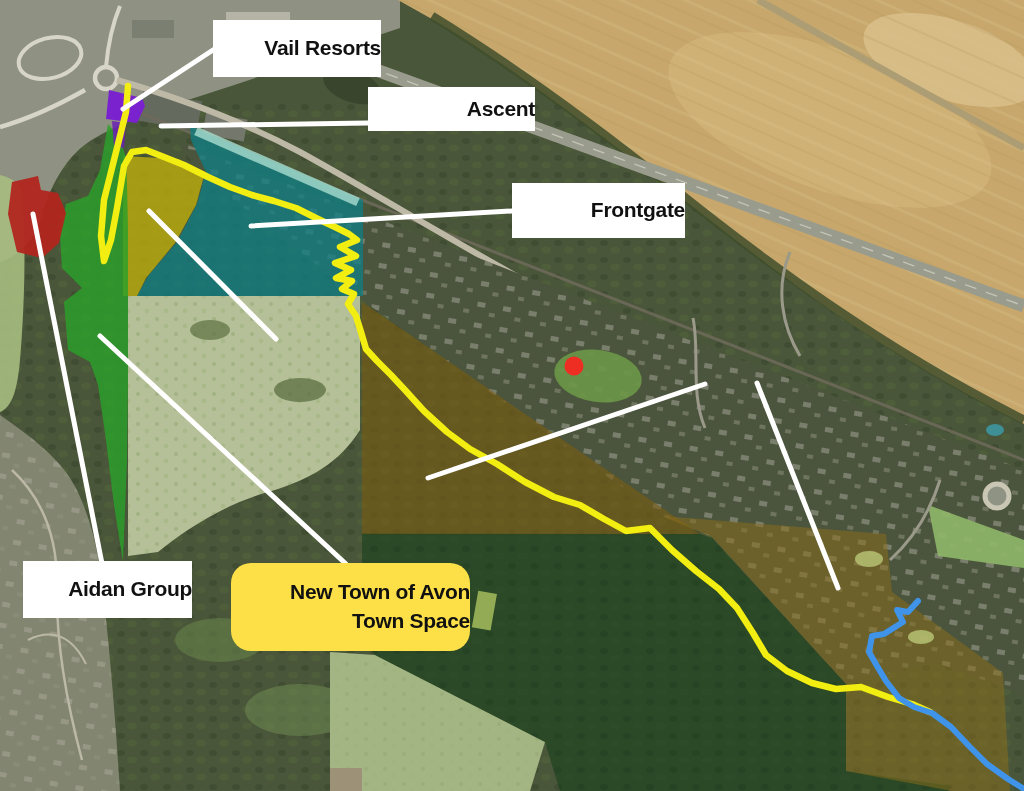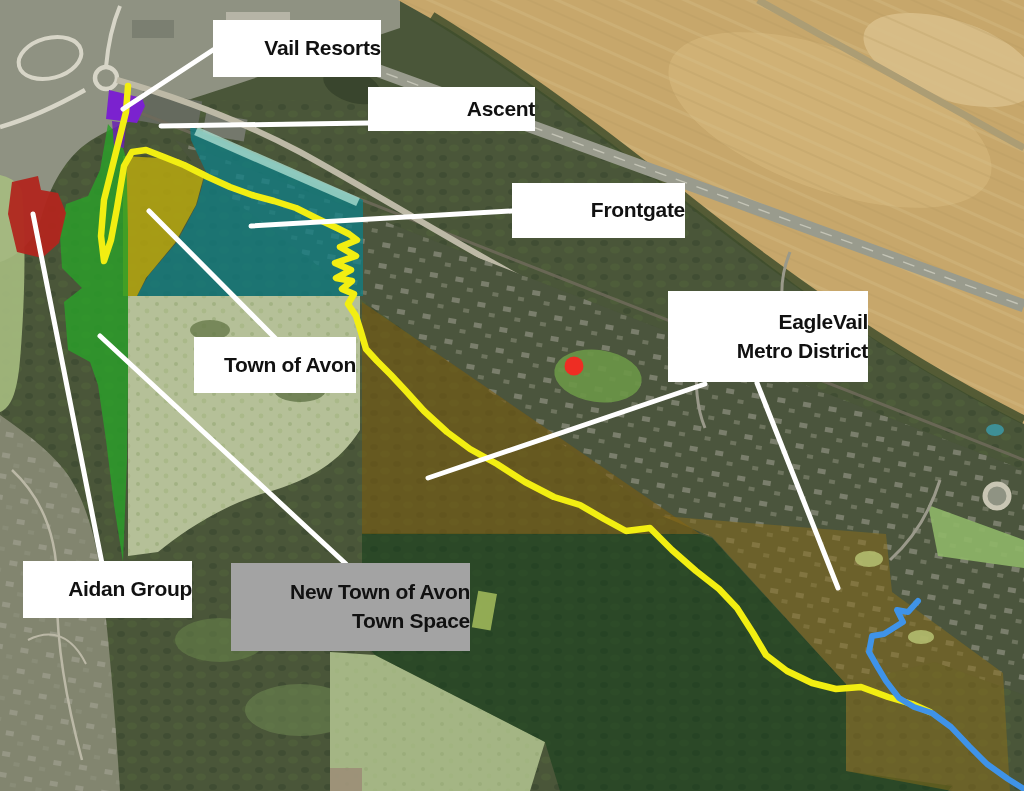--- a/index.html
+++ b/index.html
@@ -132,28 +132,21 @@
 
 <div class="lbl" id="lbl-vail" style="background: rgb(255, 255, 255); color: rgb(17, 17, 17);">
   <span>Vail Resorts</span>
 </div>
 <div class="lbl" id="lbl-ascent" style="background: rgb(255, 255, 255); color: rgb(17, 17, 17);">
   <span>Ascent</span>
 </div>
 <div class="lbl" id="lbl-frontgate" style="background: rgb(255, 255, 255); color: rgb(17, 17, 17);">
   <span>Frontgate</span>
 </div>
-<div class="lbl" id="lbl-eaglevail" style="background: rgb(255, 255, 255); color: rgb(17, 17, 17);">
-  <span>EagleVail</span>
-  <span>Metro District</span>
-</div>
-<div class="lbl" id="lbl-town" style="background: rgb(255, 255, 255); color: rgb(17, 17, 17);">
-  <span>Town of Avon</span>
-</div>
-<div class="lbl" id="lbl-newtown" style="background: #a3a3a3; color: rgb(17, 17, 17);">
+<div class="lbl" id="lbl-newtown" style="background: #fde047; color: rgb(17, 17, 17); border-radius: 20px;">
   <span>New Town of Avon</span>
   <span>Town Space</span>
 </div>
 <div class="lbl" id="lbl-aidan" style="background: rgb(255, 255, 255); color: rgb(17, 17, 17);">
   <span>Aidan Group</span>
 </div>
 
 </div>
 
 </body></html>

